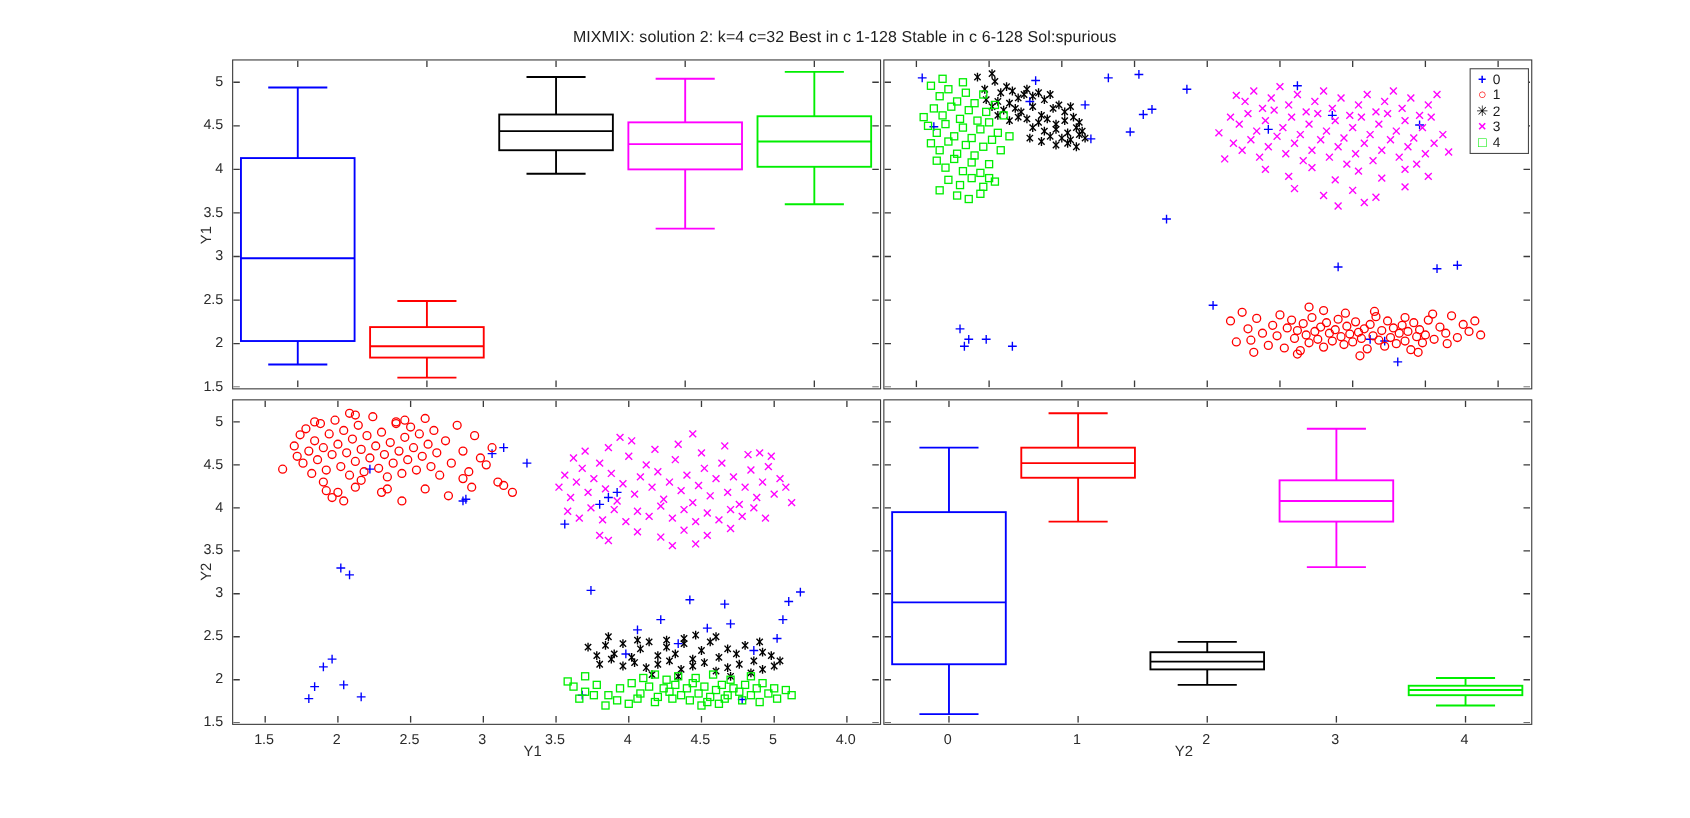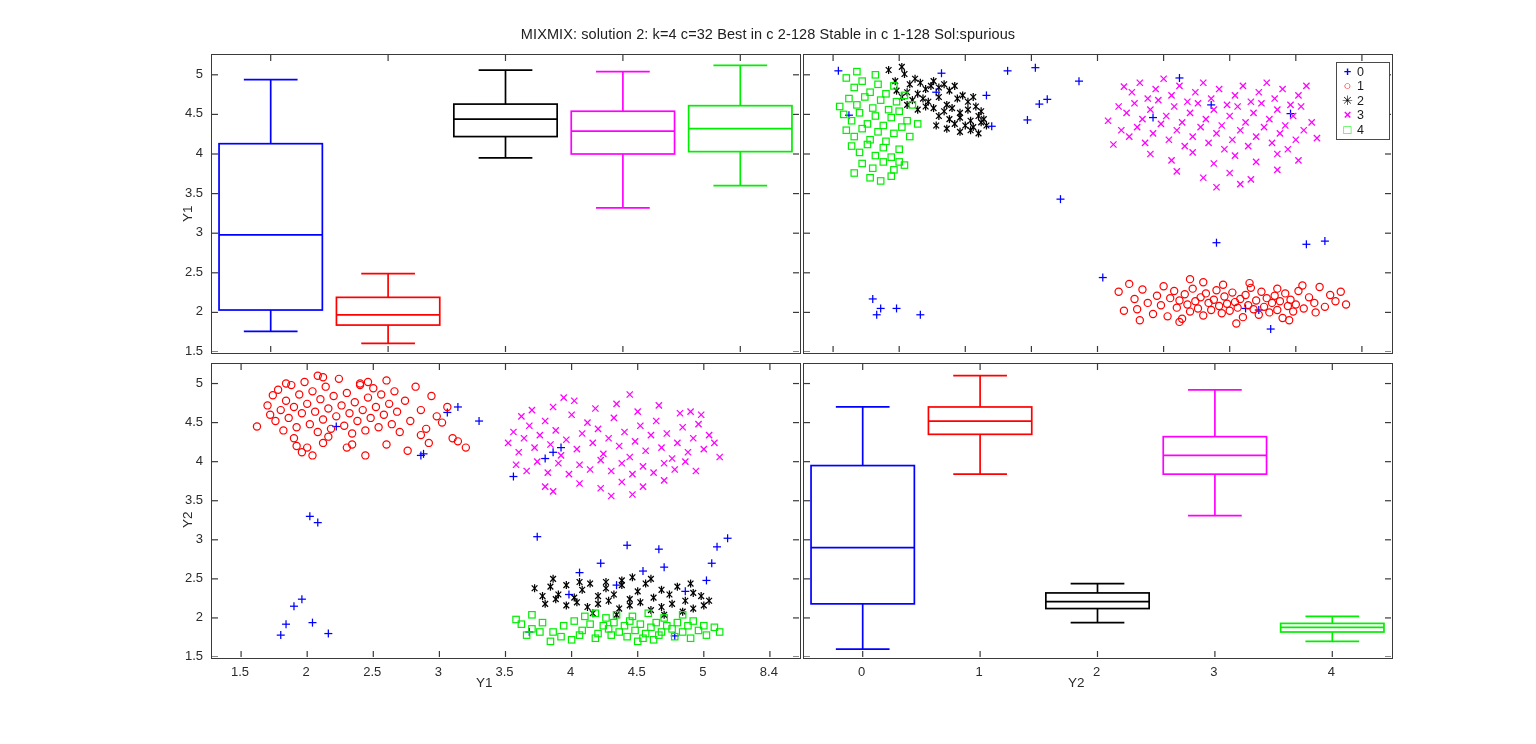--- a/index.html
+++ b/index.html
@@ -19,21 +19,21 @@
              box-sizing:border-box;padding:2px 4px 2px 3px;}
   .legrow{display:flex;align-items:center;height:14.4px;line-height:14.4px;}
   .legsym{width:15px;text-align:center;font-size:13px;font-weight:bold;}
   .legtxt{font-size:12.5px;color:#1a1a1a;padding-left:2px;}
 </style>
 </head>
 <body>
 
 <div id="figure">
 
-  <div class="title">MIXMIX: solution 2: k=4 c=32 Best in c 2-128 Stable in c 1-128 Sol:spurious</div>
+  <div class="title">MIXMIX: solution 2: k=4 c=32 Best in c 1-128 Stable in c 6-128 Sol:spurious</div>
 
   <div class="panel" id="panel-tl" style="left:211px;top:54px;width:590px;height:300px;">
     <svg class="plotsvg" id="svg-tl" width="587" height="297">
         <g stroke="#3a3a3a" stroke-width="1.2">
           <line x1="58.7" y1="297" x2="58.7" y2="291"></line>
           <line x1="58.7" y1="0" x2="58.7" y2="6"></line>
           <line x1="176.1" y1="297" x2="176.1" y2="291"></line>
           <line x1="176.1" y1="0" x2="176.1" y2="6"></line>
           <line x1="293.5" y1="297" x2="293.5" y2="291"></line>
           <line x1="293.5" y1="0" x2="293.5" y2="6"></line>
@@ -1944,21 +1944,21 @@
   </div>
   <div id="ticks-bl">
       <div class="ticklabel xlab-txt" style="left: 215.086px; top: 664px; width: 50px;">1.5</div>
       <div class="ticklabel xlab-txt" style="left: 281.189px; top: 664px; width: 50px;">2</div>
       <div class="ticklabel xlab-txt" style="left: 347.293px; top: 664px; width: 50px;">2.5</div>
       <div class="ticklabel xlab-txt" style="left: 413.396px; top: 664px; width: 50px;">3</div>
       <div class="ticklabel xlab-txt" style="left: 479.5px; top: 664px; width: 50px;">3.5</div>
       <div class="ticklabel xlab-txt" style="left: 545.604px; top: 664px; width: 50px;">4</div>
       <div class="ticklabel xlab-txt" style="left: 611.707px; top: 664px; width: 50px;">4.5</div>
       <div class="ticklabel xlab-txt" style="left: 677.811px; top: 664px; width: 50px;">5</div>
-      <div class="ticklabel xlab-txt" style="left: 743.914px; top: 664px; width: 50px;">8.4</div>
+      <div class="ticklabel xlab-txt" style="left: 743.914px; top: 664px; width: 50px;">4.0</div>
       <div class="ticklabel ylab-txt" style="left: 159px; top: 648px; width: 44px;">1.5</div>
       <div class="ticklabel ylab-txt" style="left: 159px; top: 608.933px; width: 44px;">2</div>
       <div class="ticklabel ylab-txt" style="left: 159px; top: 569.867px; width: 44px;">2.5</div>
       <div class="ticklabel ylab-txt" style="left: 159px; top: 530.8px; width: 44px;">3</div>
       <div class="ticklabel ylab-txt" style="left: 159px; top: 491.733px; width: 44px;">3.5</div>
       <div class="ticklabel ylab-txt" style="left: 159px; top: 452.667px; width: 44px;">4</div>
       <div class="ticklabel ylab-txt" style="left: 159px; top: 413.6px; width: 44px;">4.5</div>
       <div class="ticklabel ylab-txt" style="left: 159px; top: 374.533px; width: 44px;">5</div>
     </div>
   <div class="axistitle vert" style="left:180px;top:528px;">Y2</div>

